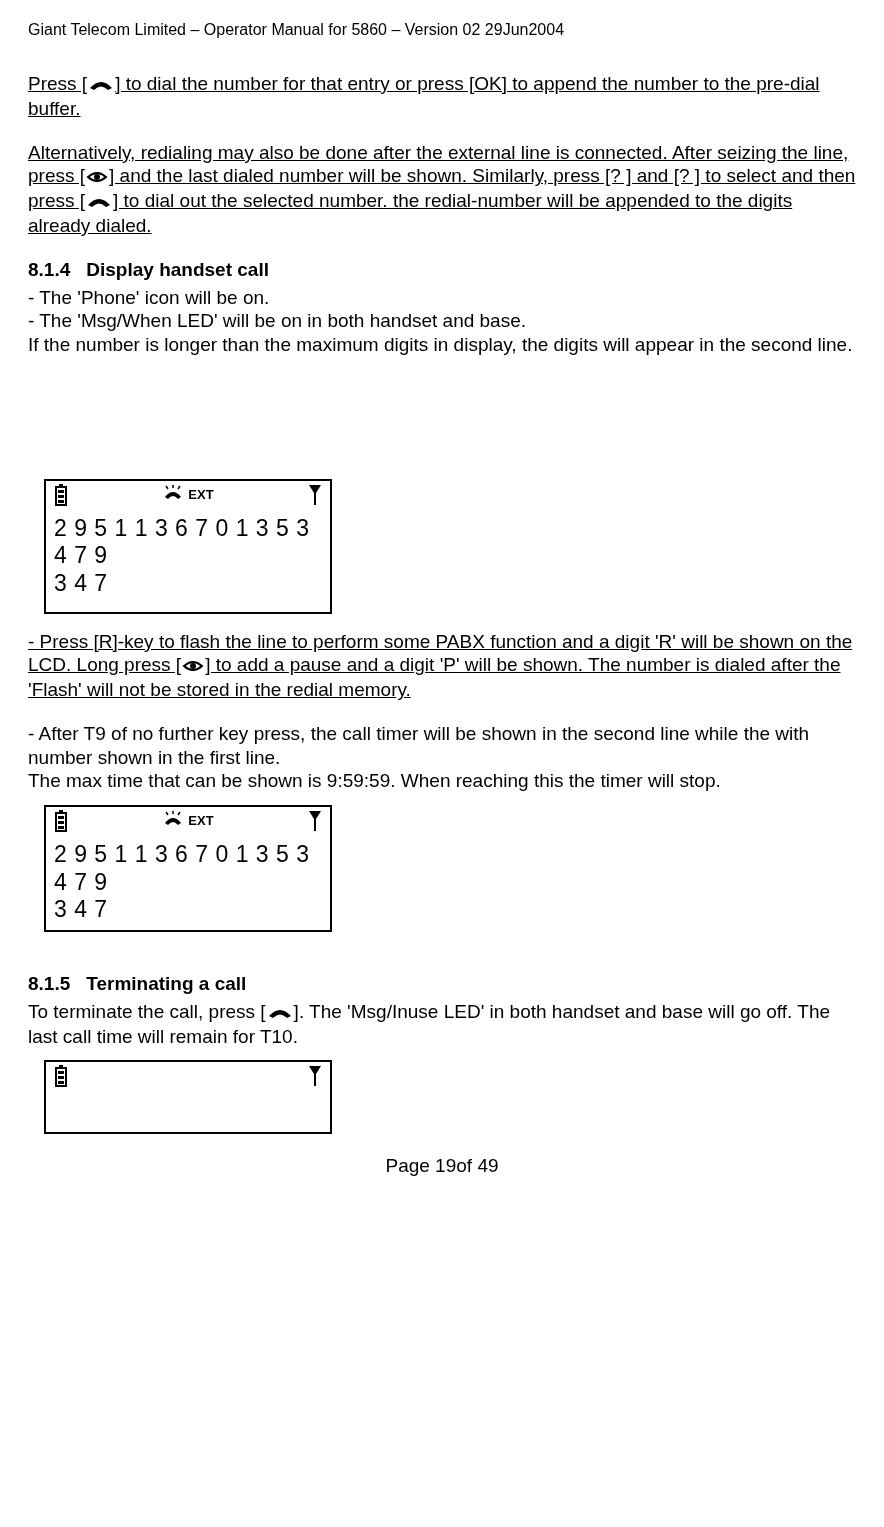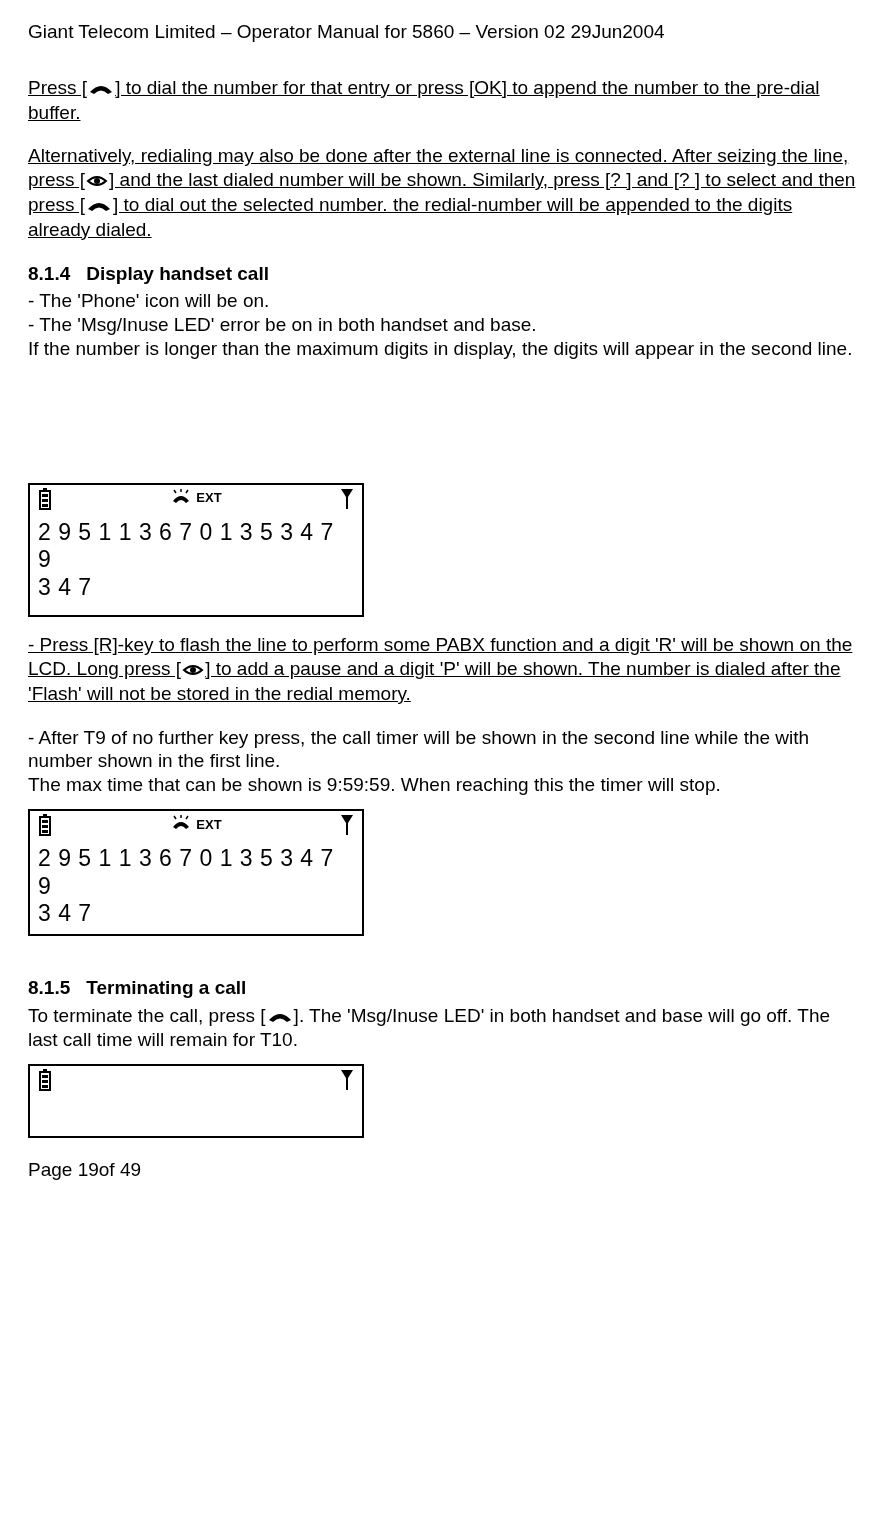--- a/index.html
+++ b/index.html
@@ -6,43 +6,43 @@
     body {
       font-family: Arial, Helvetica, sans-serif;
       font-size: 19px;
       line-height: 1.25;
       color: #000;
       background: #fff;
       width: 884px;
       padding: 20px 28px 20px 28px;
     }
     .header-line {
-      font-size: 19px;
+      font-size: 16px;
       margin-bottom: 32px;
     }
     .para {
       margin-bottom: 20px;
       text-decoration: underline;
     }
     .section-title {
       font-weight: bold;
       margin-top: 10px;
       margin-bottom: 4px;
     }
     .sect-num { display: inline-block; margin-right: 16px; }
     .inline-icon {
       display: inline-block;
       vertical-align: middle;
       margin: 0 1px;
     }
     .lcd {
       border: 2px solid #000;
-      width: 336px;
+      width: 288px;
       padding: 6px 8px 14px 8px;
-      margin: 12px 0 16px 0;
+      margin: 12px 0 16px 16px;
       font-family: "Courier New", monospace;
     }
     .lcd-icons {
       display: flex;
       align-items: center;
       height: 24px;
       margin-bottom: 4px;
     }
     .lcd-icons .spacer { flex: 1; }
     .ext-label {
@@ -54,21 +54,21 @@
       position: relative;
       top: -4px;
     }
     .lcd-text {
       font-family: Arial, sans-serif;
       font-size: 23px;
       letter-spacing: 0.5px;
       line-height: 1.2;
     }
     .footer {
-      text-align: left;
+      text-align: center;
       margin-top: 20px;
       font-size: 19px;
     }
   </style>
 </head>
 <body>
 
 <div class="header-line">Giant Telecom Limited – Operator Manual for 5860 – Version 02 29Jun2004</div>
 
 <div class="para">
@@ -85,21 +85,21 @@
         <path d="M2 9 Q13 -3 24 9 L20 11 Q13 4 6 11 Z" fill="#000"></path>
       </svg></span><span>] to dial out the selected number. the redial-number will be appended to the digits already dialed.</span>
 </div>
 
 <div class="section-title">
   <span class="sect-num">8.1.4</span><span>Display handset call</span>
 </div>
 
 <div>
   <div>- The 'Phone' icon will be on.</div>
-  <div>- The 'Msg/Inuse LED' error be on in both handset and base.</div>
+  <div>- The 'Msg/When LED' will be on in both handset and base.</div>
   <div>If the number is longer than the maximum digits in display, the digits will appear in the second line.</div>
 </div>
 
 <div style="height:110px"></div>
 
 <div class="lcd">
   <div class="lcd-icons">
     <span><svg width="14" height="22" viewBox="0 0 14 22">
           <rect x="5" y="0" width="4" height="3" fill="#000"></rect>
           <rect x="2" y="3" width="10" height="18" fill="none" stroke="#000" stroke-width="2"></rect>

